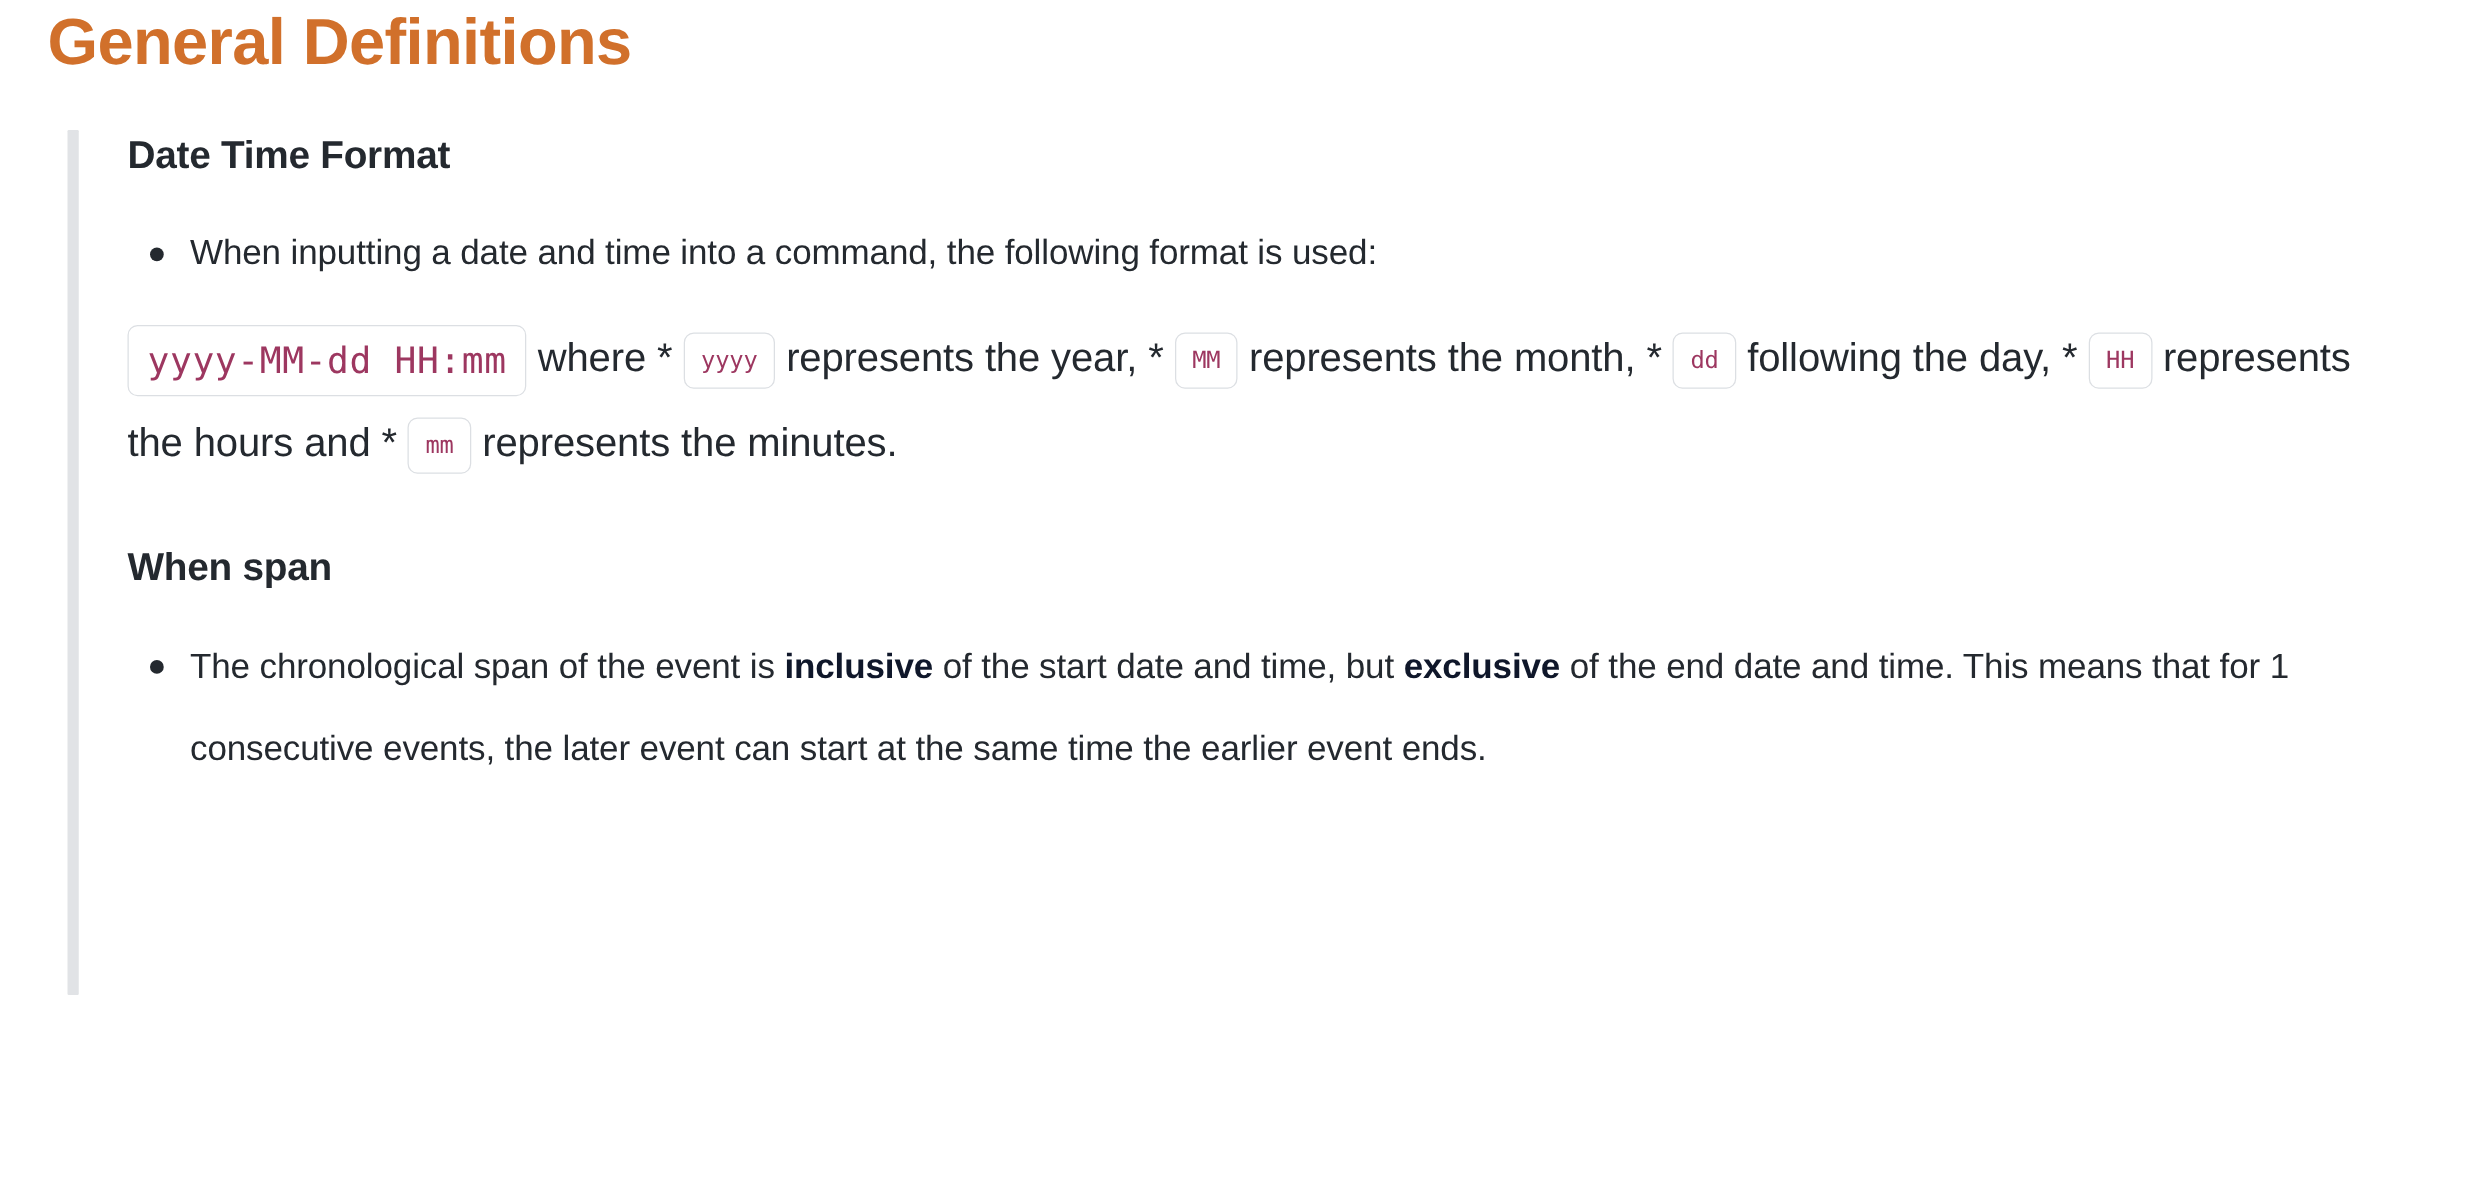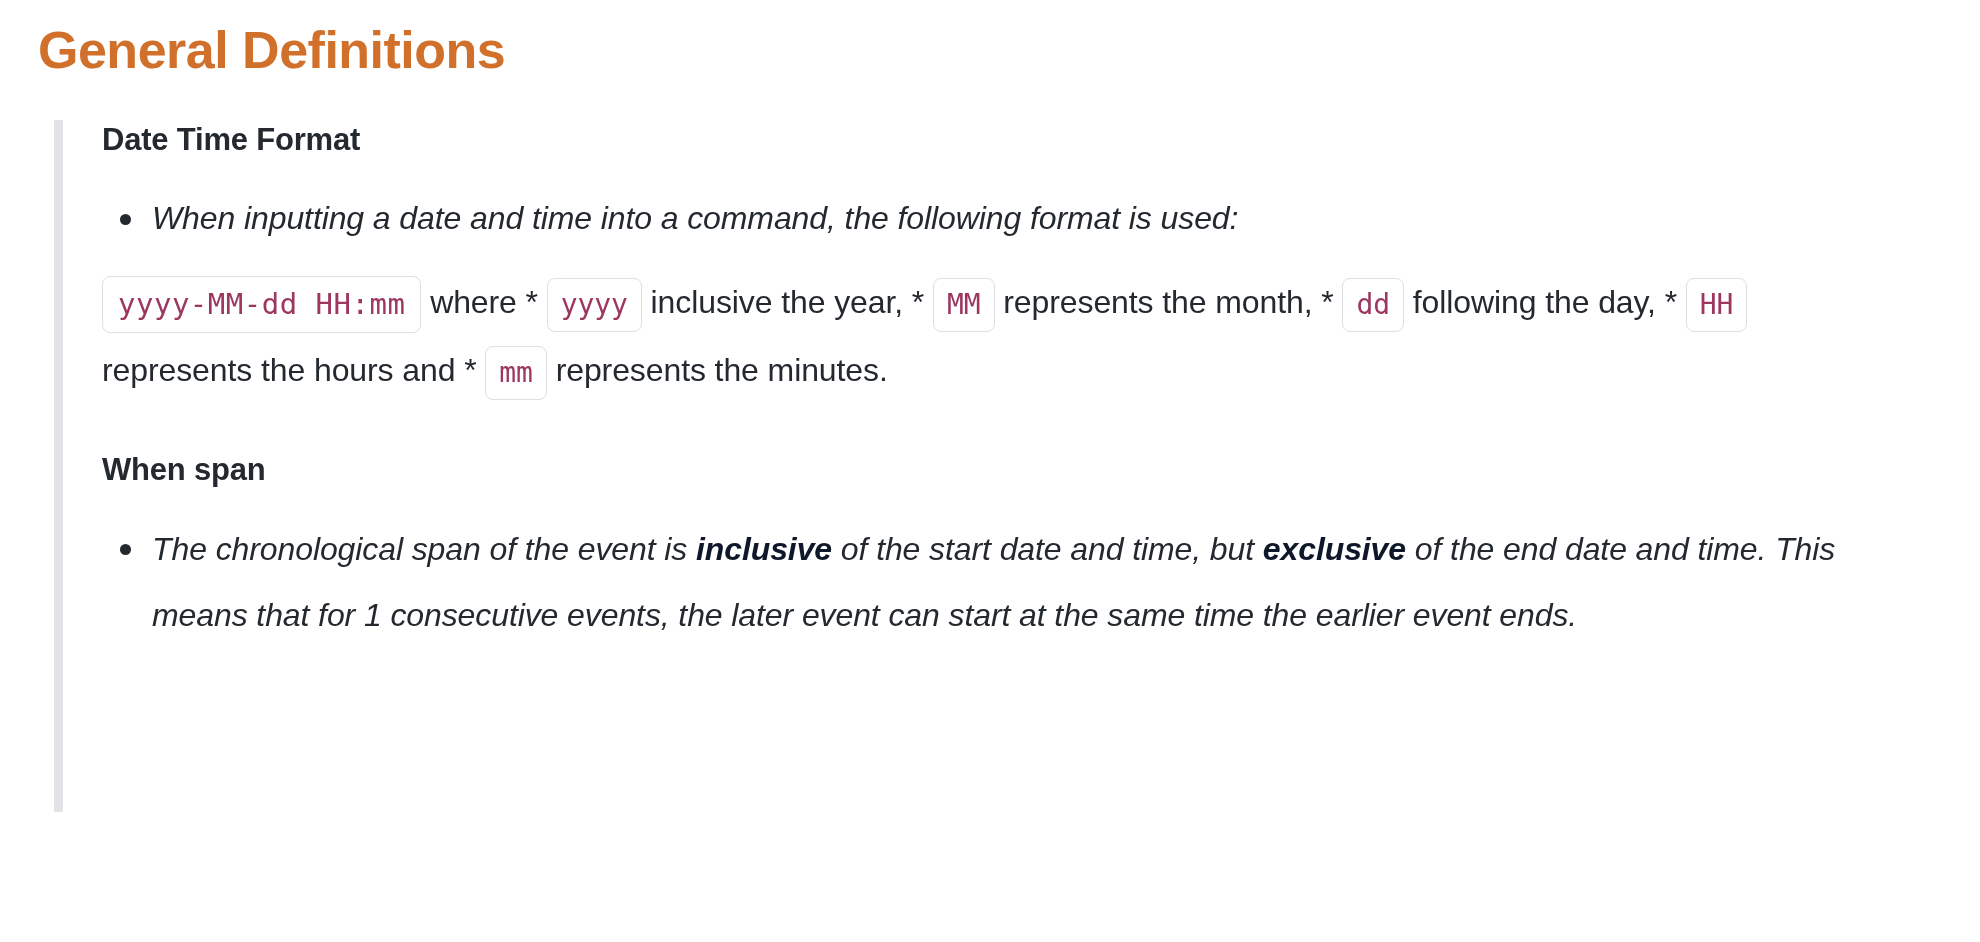--- a/index.html
+++ b/index.html
@@ -15,21 +15,21 @@
     font-family: "Liberation Sans", sans-serif;
     color: #24292f;
     -webkit-font-smoothing: antialiased;
   }
 
   .page {
     position: relative;
     width: 1912px;
     height: 942px;
     box-sizing: border-box;
-    padding: 16px 24px;
+    padding: 0 24px;
   }
 
   
   .page-title {
     margin: 0;
     padding: 0 0 0 14px;
     font-size: 52px;
     line-height: 68px;
     font-weight: 700;
     letter-spacing: -0.5px;
@@ -67,26 +67,25 @@
   }
 
   
   ul.bullets {
     margin: 26px 0 0 0;
     padding: 0 0 0 50px;
     list-style: none;
   }
   ul.bullets li {
     position: relative;
-    font-size: 32px;
+    font-size: 28px;
     line-height: 64px;
     color: #24292f;
     letter-spacing: -0.1px;
     max-width: 1740px;
-    font-style: italic;
   }
   ul.bullets li::before {
     content: "";
     position: absolute;
     left: -32px;
     top: 28px;
     width: 11px;
     height: 11px;
     border-radius: 50%;
     background: #24292f;
@@ -103,21 +102,21 @@
     line-height: 68px;
     color: #24292f;
     letter-spacing: -0.1px;
     max-width: 1880px;
   }
 
   
   code.chip {
     display: inline-block;
     font-family: "DejaVu Sans Mono", "Liberation Mono", monospace;
-    font-size: 28px;
+    font-size: 19px;
     line-height: 1;
     color: #9d3760;
     background: #ffffff;
     border: 1.6px solid #dcdfe3;
     border-radius: 8px;
     padding: 12px 13px;
     vertical-align: middle;
     white-space: pre;
   }
   code.chip.wide {
@@ -145,21 +144,21 @@
     <h2 class="section-heading">Date Time Format</h2>
 
     <ul class="bullets">
       <li>When inputting a date and time into a command, the following format is used:</li>
     </ul>
 
     <p class="format-paragraph">
       <code class="chip wide">yyyy-MM-dd HH:mm</code>
       <span>where *</span>
       <code class="chip">yyyy</code>
-      <span>inclusive the year, *</span>
+      <span>represents the year, *</span>
       <code class="chip">MM</code>
       <span>represents the month, *</span>
       <code class="chip">dd</code>
       <span>following the day, *</span>
       <code class="chip">HH</code>
       <span>represents the hours and *</span>
       <code class="chip">mm</code>
       <span>represents the minutes.</span>
     </p>
 

